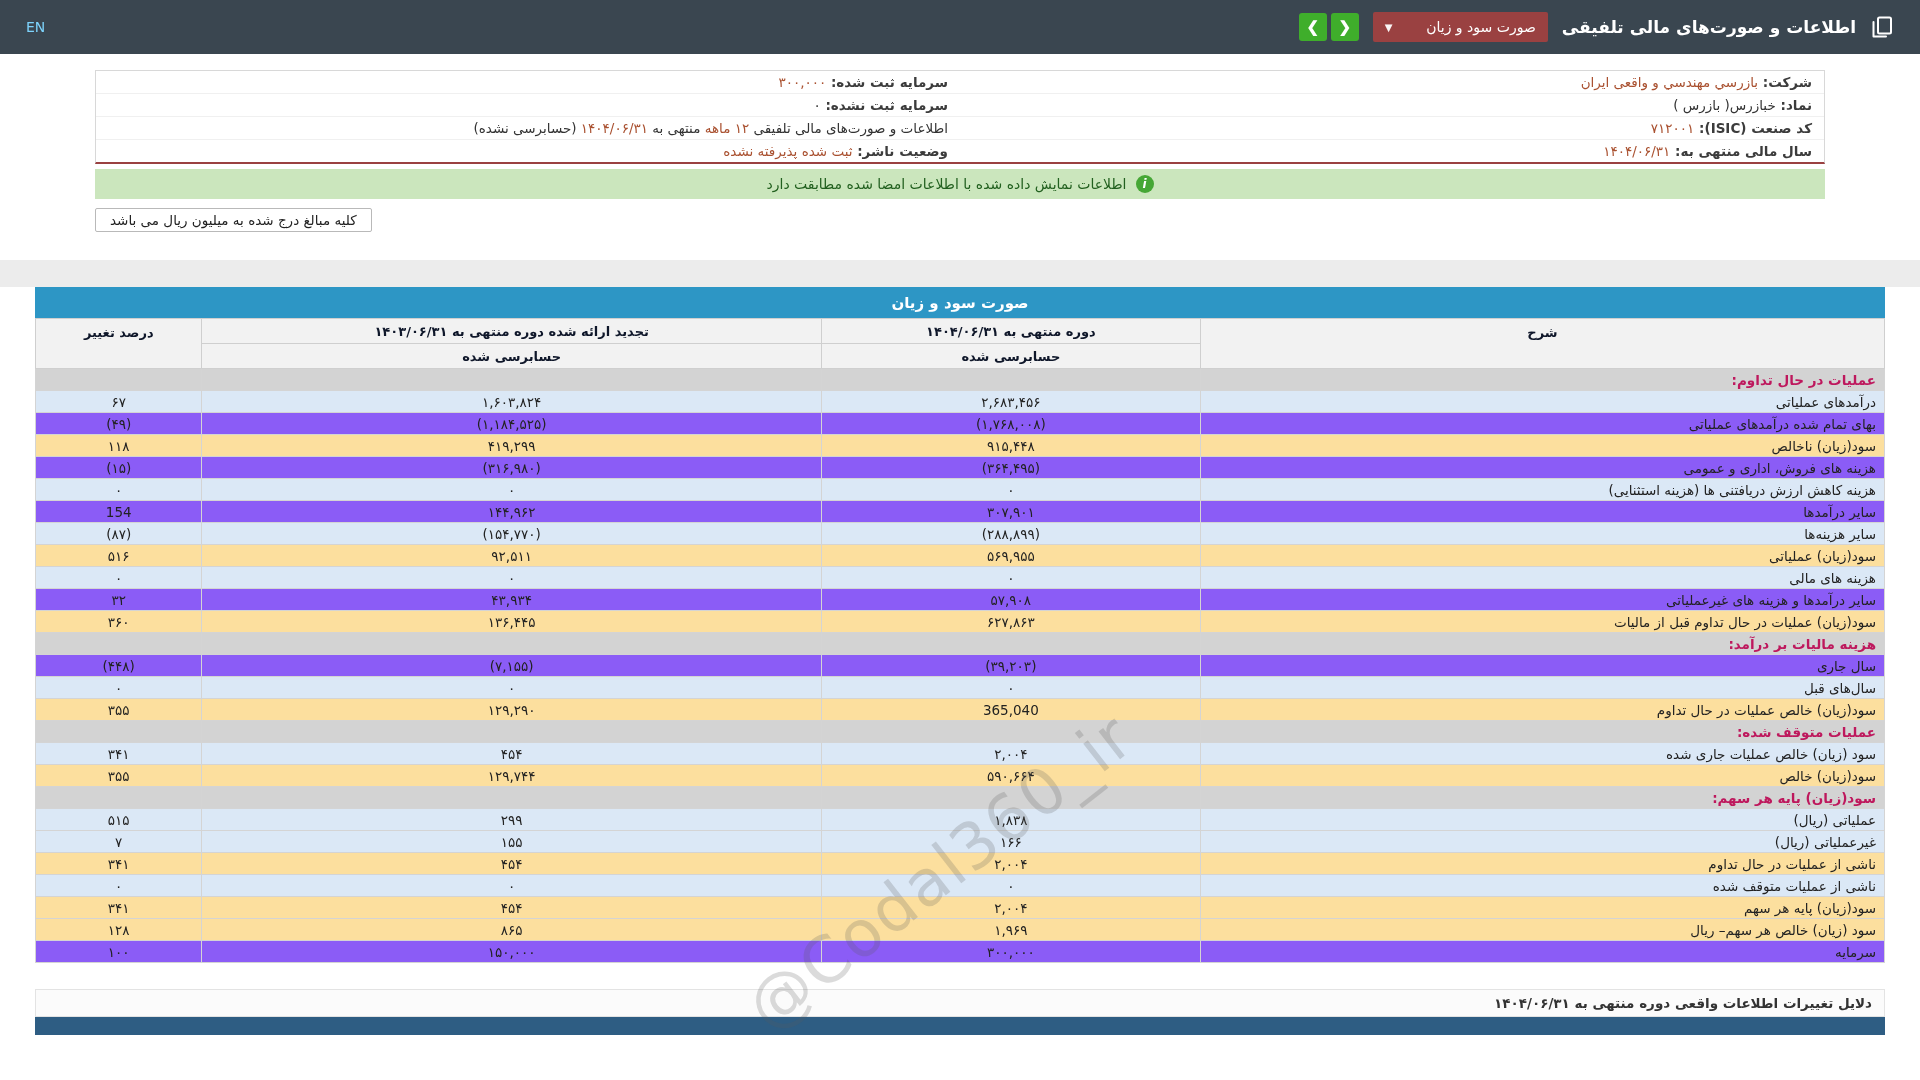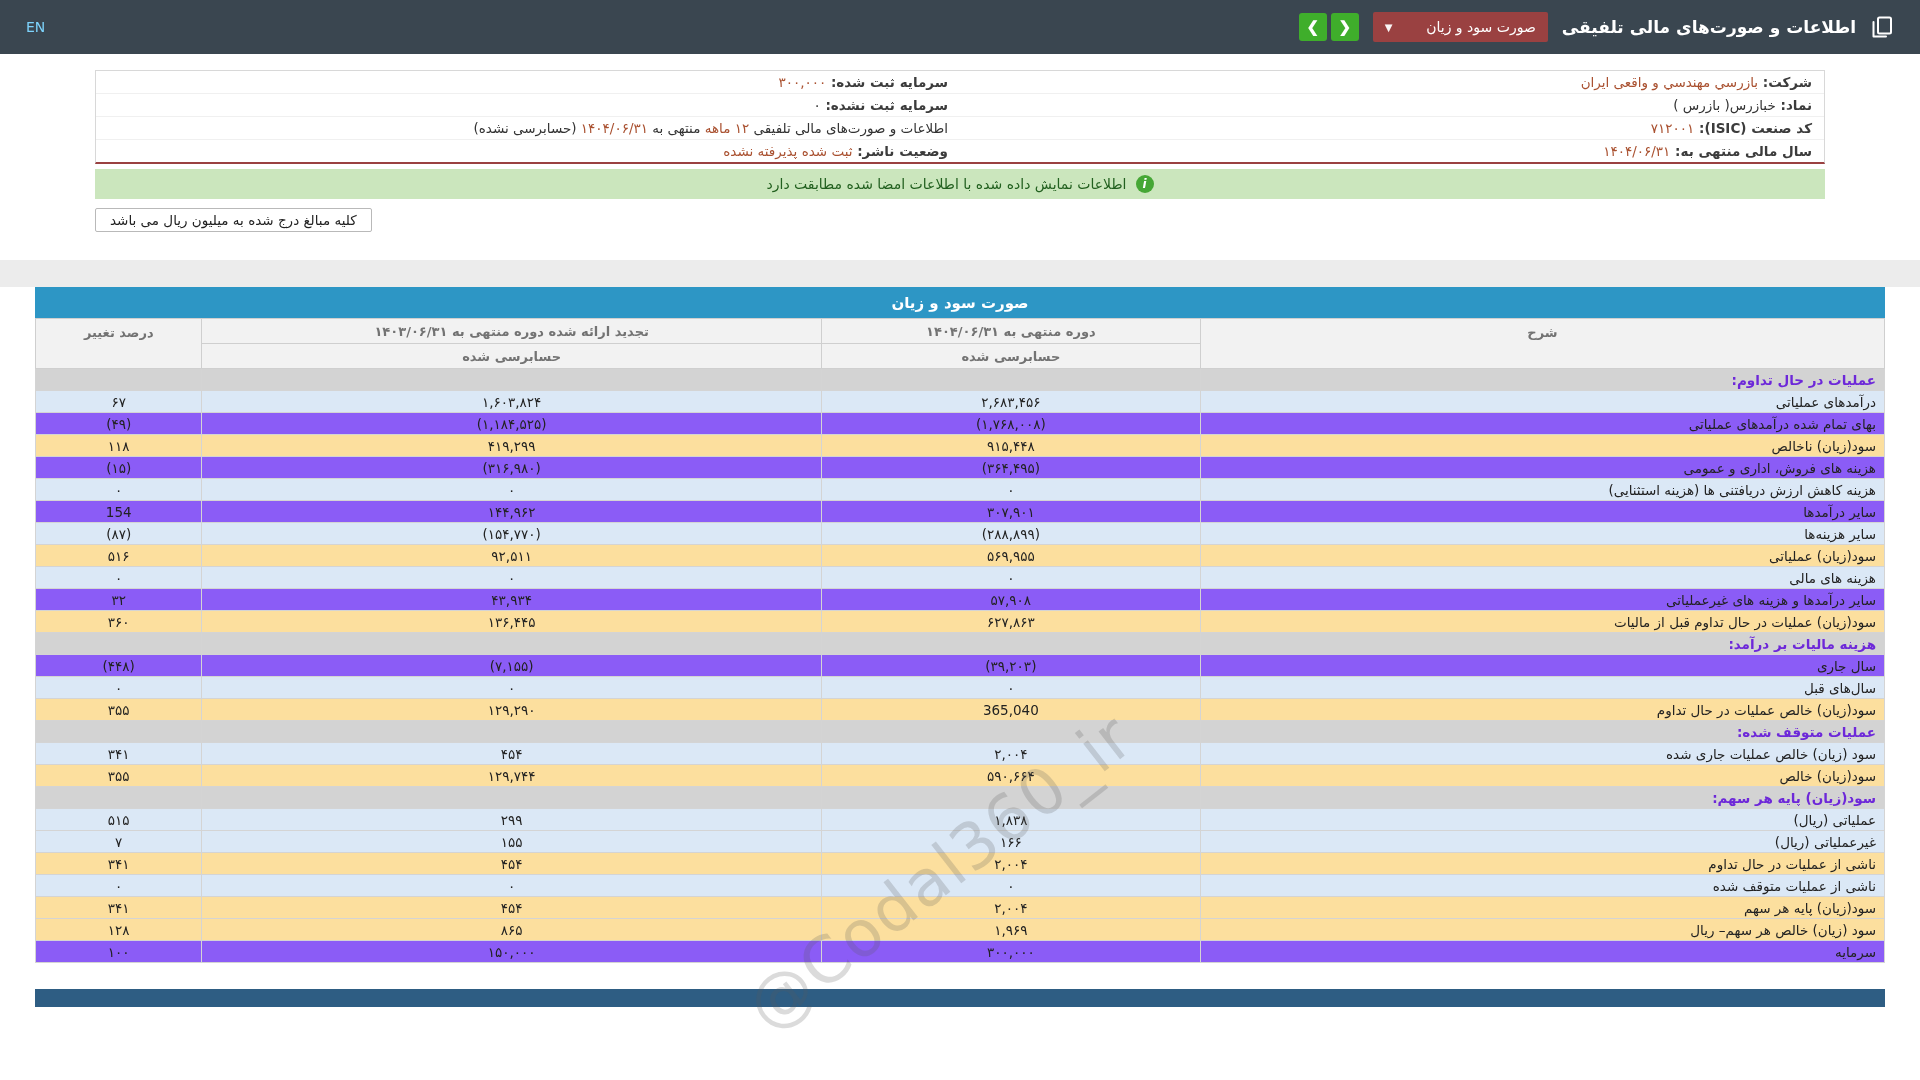--- a/index.html
+++ b/index.html
@@ -76,34 +76,34 @@
   
   .statement { margin: 0 35px; position: relative; }
   .table-title {
     height: 31px; background: #2d96c5; color: #fff;
     font-size: 15px; font-weight: bold;
     display: flex; align-items: center; justify-content: center;
   }
   table.fin { width: 100%; border-collapse: collapse; table-layout: fixed; }
   .fin th {
     background: #f2f2f2; border: 1px solid #cfcfcf; height: 25px;
-    font-size: 13px; font-weight: bold; color: #737373; padding: 3px 6px; text-align: center;
+    font-size: 13px; font-weight: bold; color: #0f172a; padding: 3px 6px; text-align: center;
   }
   .fin th.th-span { vertical-align: top; padding-top: 6px; }
   .fin td {
     border: 1px solid #d4d4d4; height: 22px; padding: 1px 8px;
     font-size: 13.5px; color: #222;
   }
   .c-label { text-align: right; }
   .c-num { text-align: center; direction: ltr; }
   .neg { color: #d40000; }
   .r-white  td { background: #8b5cf6; }
   .r-blue   td { background: #dbe8f6; }
   .r-yellow td { background: #fcdf9e; }
-  .r-section td { background: #d3d3d3; font-weight: bold; color: #6d28d9; }
+  .r-section td { background: #d3d3d3; font-weight: bold; color: #be185d; }
 
   
   .watermark {
     position: absolute; left: 905px; top: 585px;
     transform: translate(-50%, -50%) rotate(-38deg);
     font-size: 64px; letter-spacing: 2px; color: rgba(90, 90, 90, 0.22);
     direction: ltr; pointer-events: none; z-index: 5; white-space: nowrap;
   }
 
   
@@ -357,14 +357,15 @@
           <td class="c-num">۳۰۰,۰۰۰</td>
           <td class="c-num">۱۵۰,۰۰۰</td>
           <td class="c-num">۱۰۰</td>
         </tr>
       </tbody>
   </table>
   <div class="watermark">@Codal360_ir</div>
 </section>
 
 <section class="reasons">
+  <div class="reasons-header">دلایل تغییرات اطلاعات واقعی دوره منتهی به ۱۴۰۴/۰۶/۳۱</div>
   <div class="reasons-bar"></div>
 </section>
 
 </body></html>

